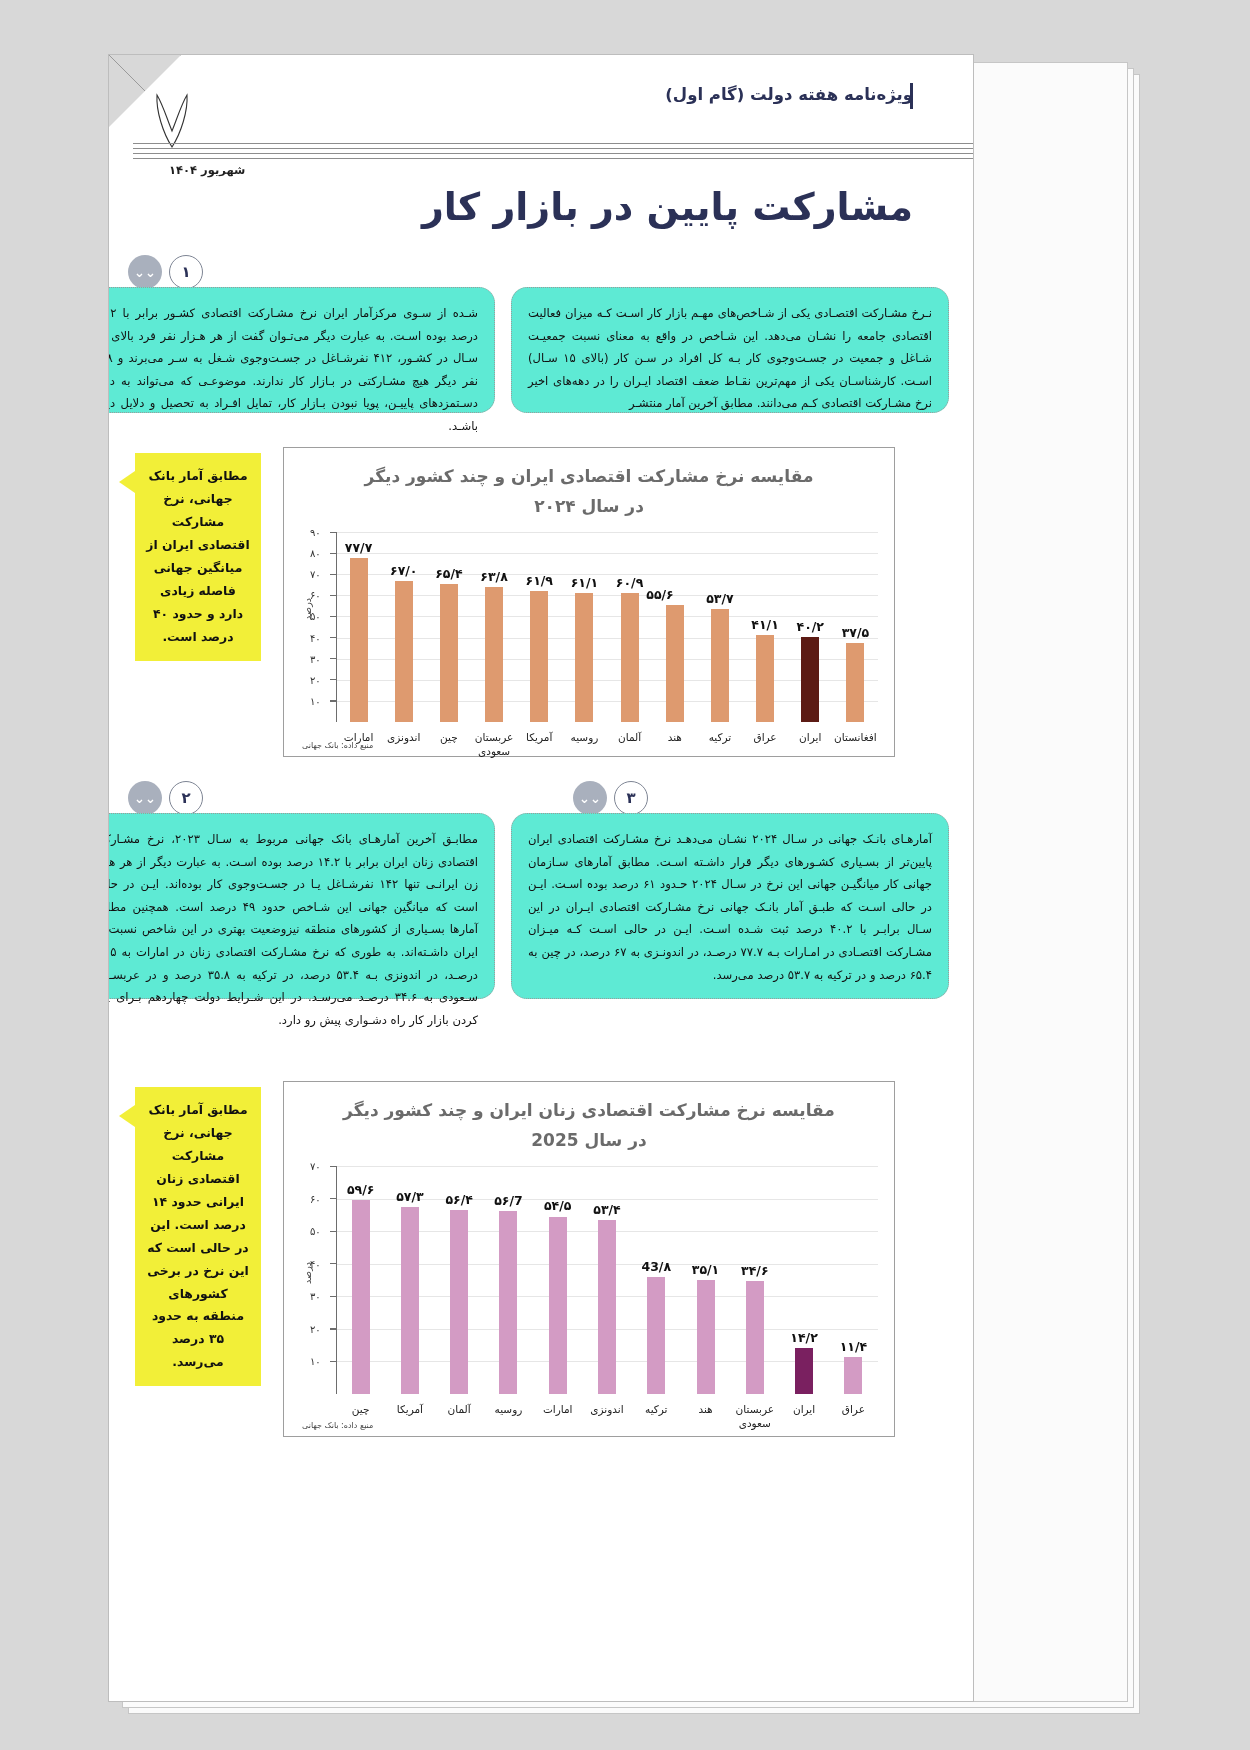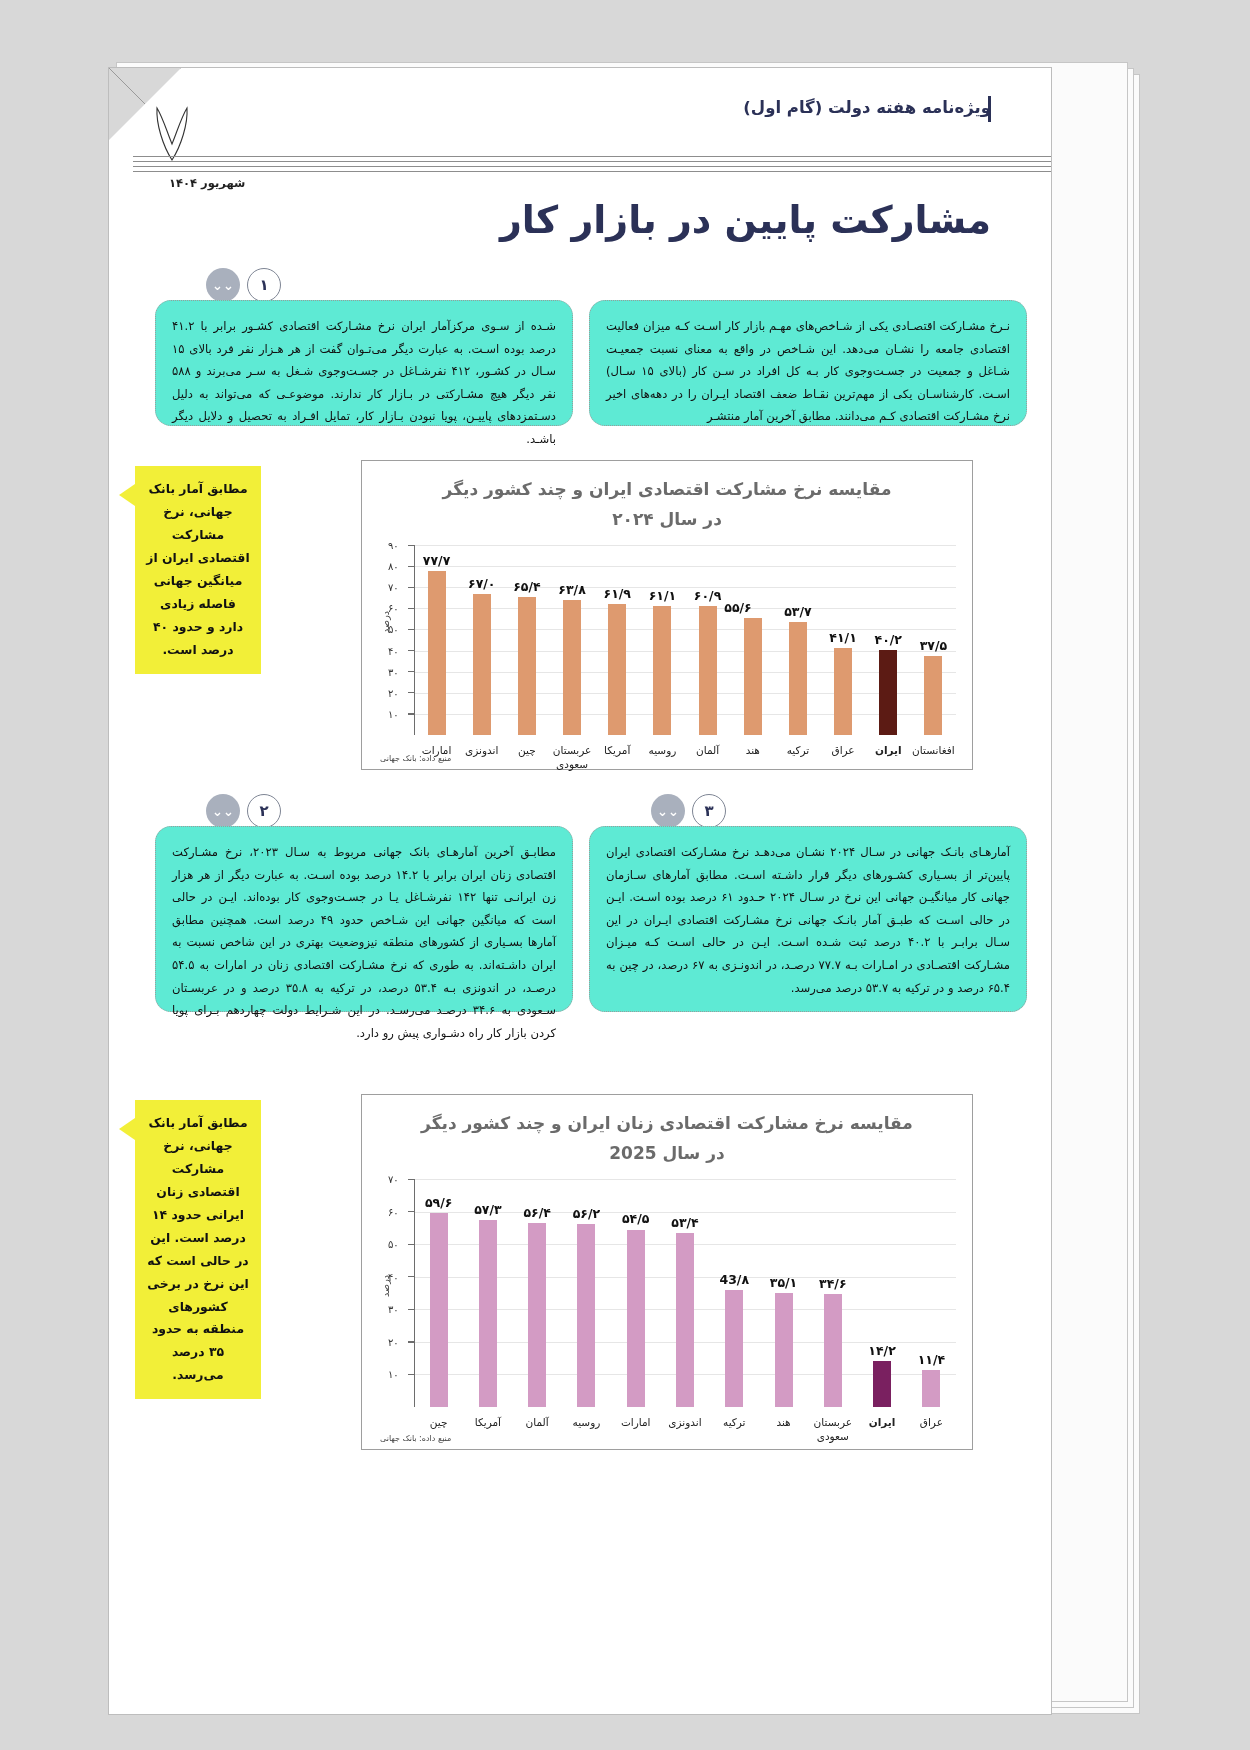--- a/index.html
+++ b/index.html
@@ -15,25 +15,24 @@
   .sheet-shadow {
     position:absolute; background:#fbfbfb;
     border:1px solid #c6c6c6;
   }
   .s1 { left:128px; top:74px; width:1012px; height:1640px; }
   .s2 { left:122px; top:68px; width:1012px; height:1640px; }
   .s3 { left:116px; top:62px; width:1012px; height:1640px; }
 
   .page {
     position:absolute; left:108px; top:54px;
-    width:944px; height:1648px;
+    width:866px; height:1648px;
     background:#ffffff;
     border:1px solid #bdbdbd;
     overflow:hidden;
-    margin-top:13px;
   }
   .corner-fold {
     position:absolute; left:0; top:0; width:72px; height:72px;
     background:#d8d8d8;
     border-right:1px solid #b5b5b5;
     clip-path: polygon(0 0, 0 100%, 100% 0);
   }
   .corner-fold:after{
     content:""; position:absolute; left:0; top:0; width:72px; height:72px;
     background:linear-gradient(to bottom left, transparent 49.6%, #9a9a9a 49.6%, #9a9a9a 50.3%, transparent 50.3%);
@@ -109,21 +108,21 @@
     position:absolute; bottom:0;
   }
   .barval {
     position:absolute; font-size:12.5px; font-weight:bold; color:#111;
     white-space:nowrap; transform:translateX(-50%);
   }
   .xlab {
     position:absolute; font-size:10.5px; color:#222; text-align:center;
     transform:translateX(-50%); line-height:1.35; white-space:pre-line;
   }
-  .xlab.bold { font-weight:bold; }
+  .xlab.bold { font-weight:normal; }
   .source {
     position:absolute; font-size:8px; color:#444;
   }
 
   
   .callout {
     position:absolute; background:#f2ef38;
     padding:12px 11px; text-align:center;
     font-size:12.4px; line-height:1.85; font-weight:bold; color:#111;
   }
@@ -301,21 +300,21 @@
         <div class="bar" style="left: 15.6364px; width: 18px; height: 194.126px; background: rgb(211, 155, 196);"></div>
         <div class="barval" style="left: 24.6364px; top: 15.8743px;">۵۹/۶</div>
         <div class="xlab" style="left: 24.6364px; top: 236px; width: 65.2727px; margin-left: 0px;">چین</div>
         <div class="bar" style="left: 64.9091px; width: 18px; height: 186.634px; background: rgb(211, 155, 196);"></div>
         <div class="barval" style="left: 73.9091px; top: 23.3657px;">۵۷/۳</div>
         <div class="xlab" style="left: 73.9091px; top: 236px; width: 65.2727px; margin-left: 0px;">آمریکا</div>
         <div class="bar" style="left: 114.182px; width: 18px; height: 183.703px; background: rgb(211, 155, 196);"></div>
         <div class="barval" style="left: 123.182px; top: 26.2971px;">۵۶/۴</div>
         <div class="xlab" style="left: 123.182px; top: 236px; width: 65.2727px; margin-left: 0px;">آلمان</div>
         <div class="bar" style="left: 163.455px; width: 18px; height: 183.051px; background: rgb(211, 155, 196);"></div>
-        <div class="barval" style="left: 172.455px; top: 26.9486px;">۵۶/۲</div>
+        <div class="barval" style="left: 172.455px; top: 26.9486px;">۵۶/7</div>
         <div class="xlab" style="left: 172.455px; top: 236px; width: 65.2727px; margin-left: 0px;">روسیه</div>
         <div class="bar" style="left: 212.727px; width: 18px; height: 177.514px; background: rgb(211, 155, 196);"></div>
         <div class="barval" style="left: 221.727px; top: 32.4857px;">۵۴/۵</div>
         <div class="xlab" style="left: 221.727px; top: 236px; width: 65.2727px; margin-left: 0px;">امارات</div>
         <div class="bar" style="left: 262px; width: 18px; height: 173.931px; background: rgb(211, 155, 196);"></div>
         <div class="barval" style="left: 271px; top: 36.0686px;">۵۳/۴</div>
         <div class="xlab" style="left: 271px; top: 236px; width: 65.2727px; margin-left: 0px;">اندونزی</div>
         <div class="bar" style="left: 311.273px; width: 18px; height: 116.606px; background: rgb(211, 155, 196);"></div>
         <div class="barval" style="left: 320.273px; top: 93.3943px;">43/۸</div>
         <div class="xlab" style="left: 320.273px; top: 236px; width: 65.2727px; margin-left: 0px;">ترکیه</div>

